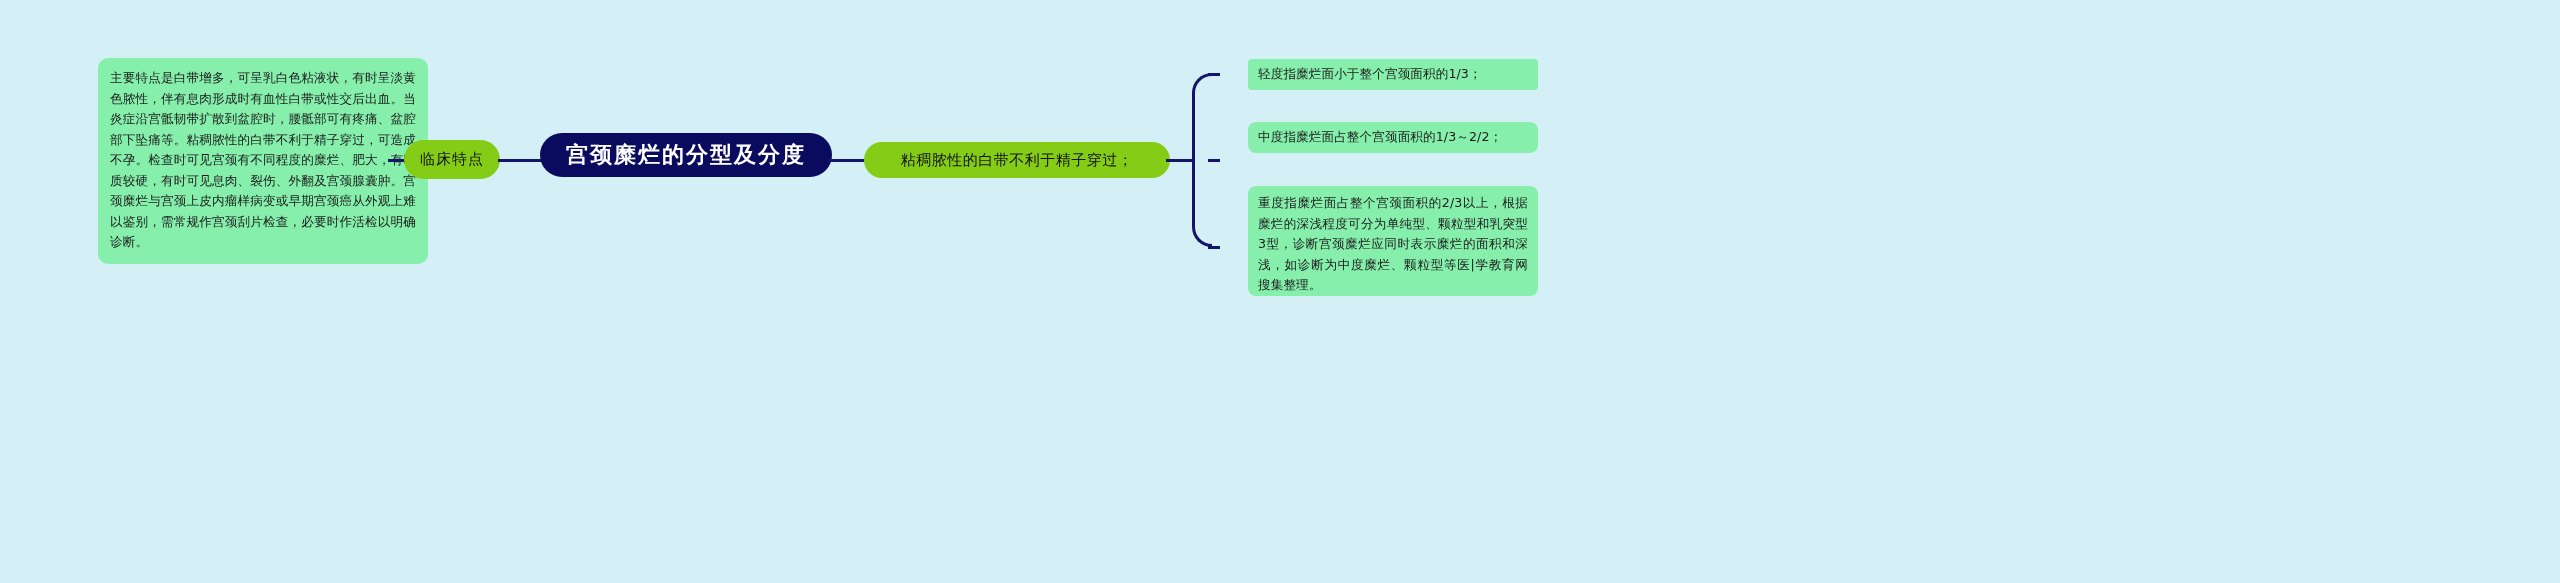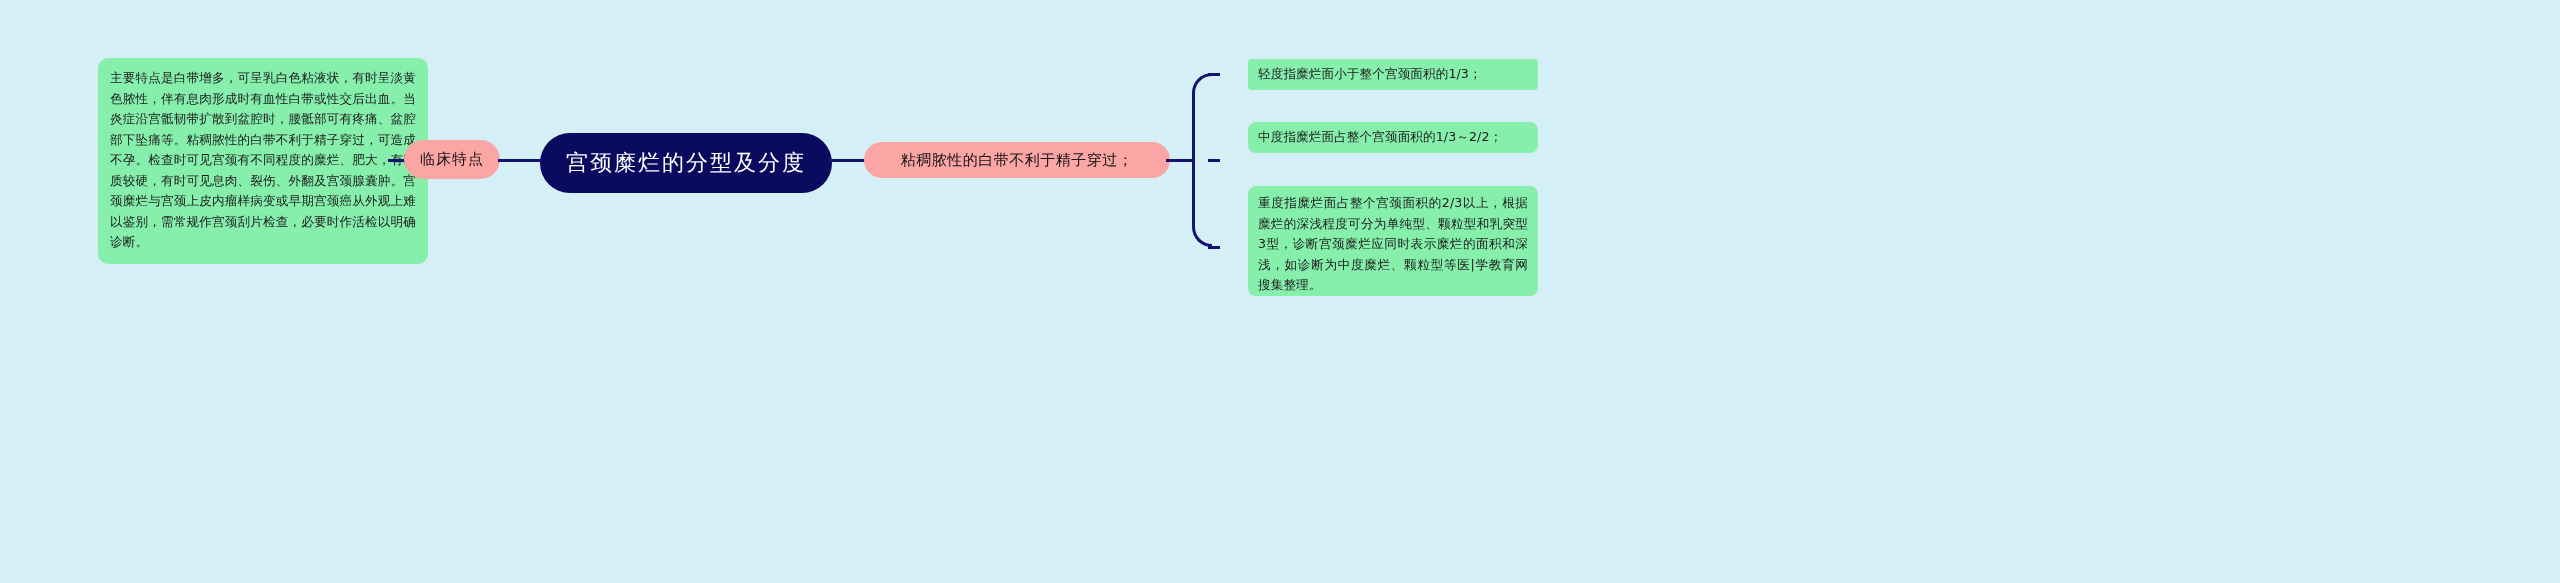--- a/index.html
+++ b/index.html
@@ -34,21 +34,21 @@
     line-height: 1.62;
     letter-spacing: 0.1px;
     padding: 14px 18px 16px 18px;
     text-align: justify;
     text-justify: inter-ideograph;
     margin-left: 40px;
   }
 
   .pill {
     position: absolute;
-    background: #fca5a5;
+    background: #84cc16;
     border-radius: 999px;
     color: #141414;
     display: flex;
     align-items: center;
     justify-content: center;
     font-size: 28px;
     letter-spacing: 1px;
     white-space: nowrap;
     text-align: right;
   }
@@ -128,23 +128,24 @@
     left: 498px;
     top: 159px;
     width: 46px;
   }
 
   
   #center-node {
     left: 540px;
     top: 133px;
     width: 292px;
-    height: 60px;
+    height: 44px;
     font-size: 22px;
     letter-spacing: 2px;
+    font-weight: bold;
   }
 
   
   #line-center-degree {
     left: 828px;
     top: 159px;
     width: 42px;
   }
 
   

